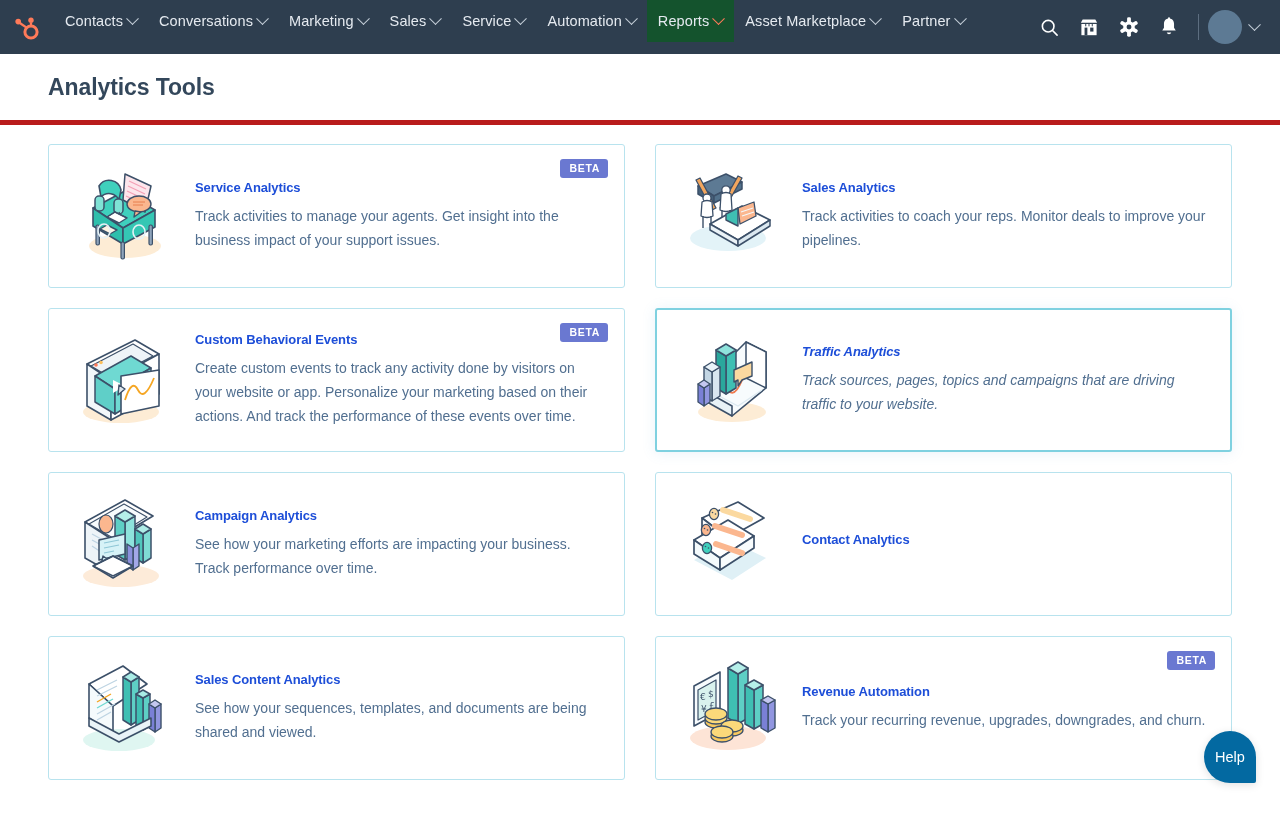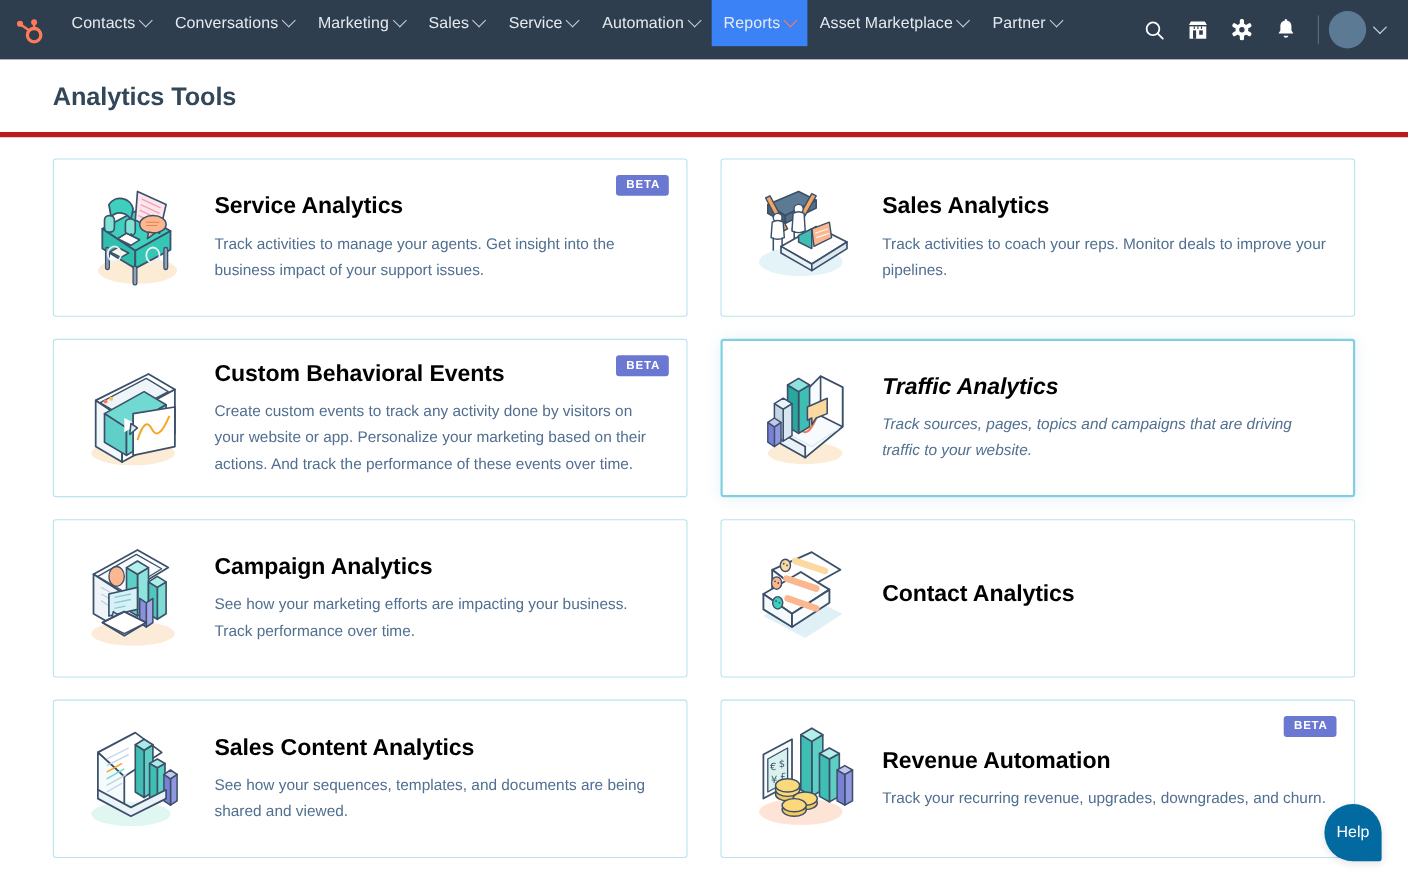--- a/index.html
+++ b/index.html
@@ -44,21 +44,21 @@
     gap: 5px;
     padding: 16px 11px;
     height: 42px;
     color: #e5eaf0;
     font-size: 14.5px;
     letter-spacing: 0.1px;
     cursor: pointer;
     white-space: nowrap;
   }
   .nav-item.active {
-    background: #3b82f6;
+    background: #14532d;
     align-items: center;
   }
   .nav-item .chev {
     display: inline-block;
     width: 9px;
     height: 9px;
     border-right: 1.4px solid #c3cdd8;
     border-bottom: 1.4px solid #c3cdd8;
     transform: rotate(45deg) translate(-2px,-2px);
   }
@@ -171,23 +171,23 @@
     align-items: center;
     justify-content: center;
     margin-right: 16px;
   }
   .card-body {
     flex: 1 1 auto;
     min-width: 0;
     padding-right: 6px;
   }
   .card-title {
-    font-size: 21px;
+    font-size: 13px;
     font-weight: 700;
-    color: #000000;
+    color: #1d4ed8;
     margin-bottom: 9px;
     letter-spacing: -0.1px;
   }
   .card-desc {
     font-size: 14px;
     line-height: 24px;
     color: #516f90;
   }
   .beta-badge {
     position: absolute;

